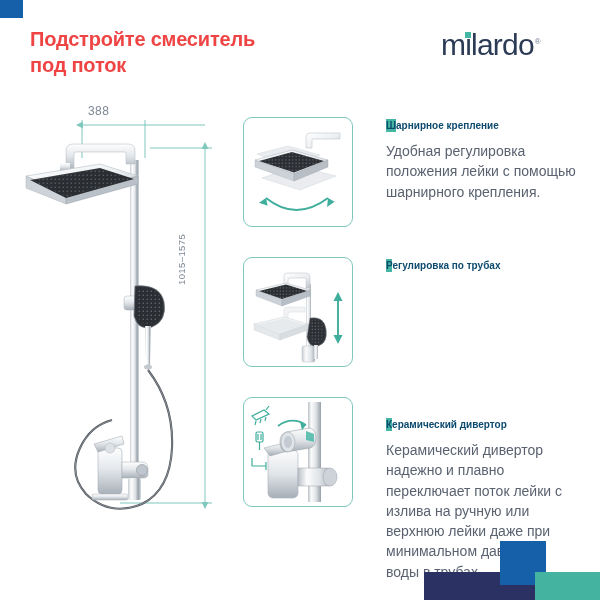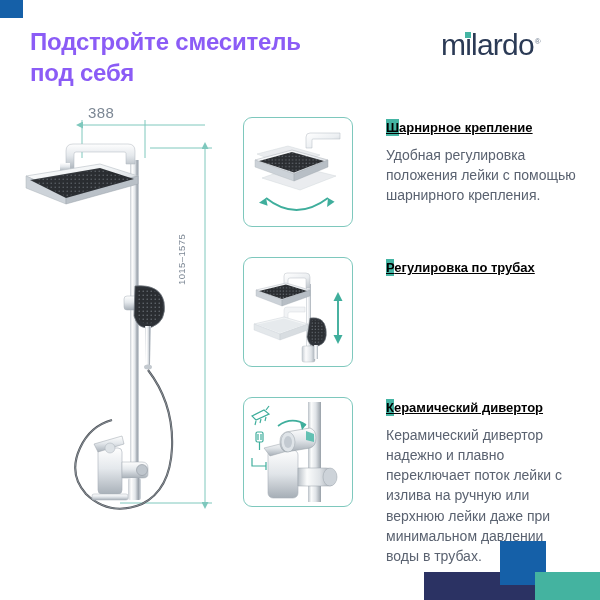--- a/index.html
+++ b/index.html
@@ -13,40 +13,40 @@
 
   
   .corner-square{position:absolute;left:0;top:0;width:23px;height:18px;background:#1560A8;}
   .deco-navy-bar{position:absolute;left:424px;top:572px;width:176px;height:28px;background:#2B3263;}
   .deco-blue-square{position:absolute;left:500px;top:541px;width:46px;height:44px;background:#1560A8;}
   .deco-teal-square{position:absolute;left:535px;top:572px;width:65px;height:28px;background:#44B3A0;}
 
   
   .page-title{
     position:absolute;left:30px;top:27px;width:300px;
-    font-size:24px;font-weight:bold;line-height:1.28;
-    color:#8b5cf6;letter-spacing:-0.2px;
+    font-size:20px;font-weight:bold;line-height:1.28;
+    color:#ef4444;letter-spacing:-0.2px;
   }
   .logo{
     position:absolute;left:441px;top:30px;
     font-size:30px;font-weight:normal;color:#2B3A55;
     letter-spacing:-0.8px;line-height:1;
   }
   .logo .logo-text{position:relative;display:inline-block;}
   .logo .i-dot{
     position:absolute;left:23.5px;top:1.5px;width:6px;height:6px;background:#45B5A4;
   }
   .logo .reg{
     font-size:8px;vertical-align:super;color:#6d7a8c;margin-left:1px;
   }
 
   
   .dim-label-h{
     position:absolute;left:88px;top:104px;
-    font-size:15px;color:#7c8794;letter-spacing:0.4px;
+    font-size:12px;color:#7c8794;letter-spacing:0.4px;
   }
   .dim-label-v{
     position:absolute;left:176px;top:285px;
     font-size:9.5px;color:#7c8794;letter-spacing:0.4px;
     transform:rotate(-90deg);transform-origin:left top;white-space:nowrap;
   }
   .svg-dims{position:absolute;left:0;top:0;width:600px;height:600px;pointer-events:none;}
 
   
   .product{position:absolute;left:14px;top:118px;width:200px;height:410px;}
@@ -58,43 +58,43 @@
     overflow:hidden;
   }
   .panel-1{left:243px;top:117px;}
   .panel-2{left:243px;top:257px;}
   .panel-3{left:243px;top:397px;}
 
   
   .feature{position:absolute;left:386px;width:190px;}
   .feature-1{top:120px;}
   .feature-2{top:260px;}
-  .feature-3{top:400px;}
+  .feature-3{top:419px;}
   .feature-heading{
-    font-size:13px;font-weight:bold;color:#000000;
-    line-height:1.2;margin:0 0 9px 0;white-space:nowrap;text-decoration:underline;
+    font-size:10px;font-weight:bold;color:#0c4a6e;
+    line-height:1.2;margin:0 0 9px 0;white-space:nowrap;
   }
   .feature-heading .hl{
     background:#45B5A4;padding:1px 0px 1px 0px;
     box-decoration-break:clone;-webkit-box-decoration-break:clone;
   }
   .feature-body{
     font-size:14px;color:#5A6270;line-height:1.45;margin:0;
   }
 </style>
 </head>
 <body>
 
 <div class="canvas">
 
   <div class="corner-square"></div>
 
   <div class="page-title">
     <div>Подстройте смеситель</div>
-    <div>под себя</div>
+    <div>под поток</div>
   </div>
 
   <div class="logo">
     <span class="logo-text">
       <span>milardo</span>
       <span class="i-dot"></span>
     </span><span class="reg">®</span>
   </div>
 
   <svg class="svg-dims" viewBox="0 0 600 600">

